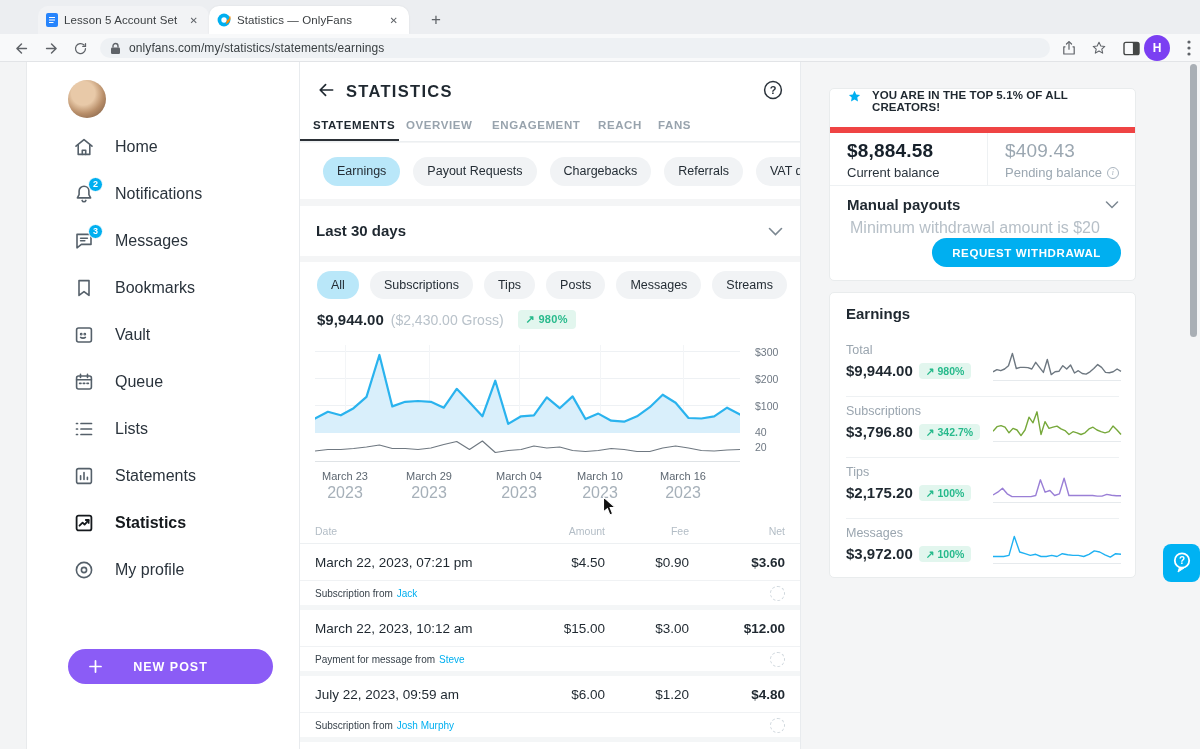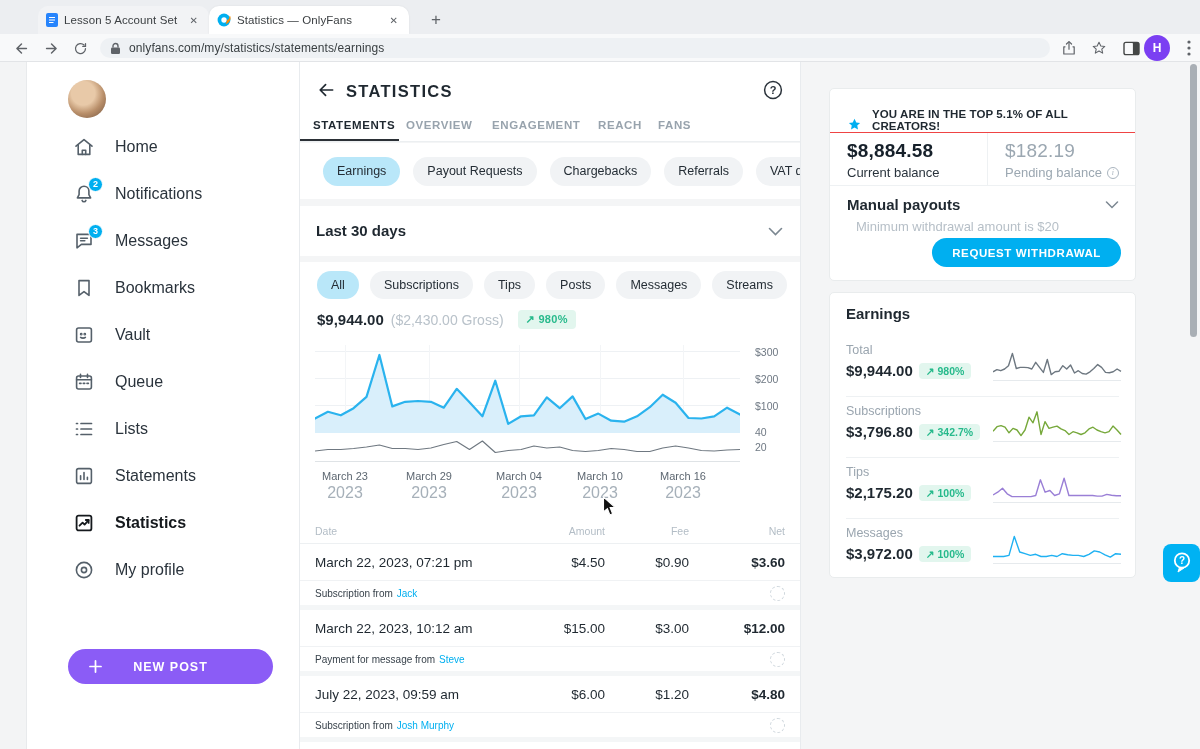--- a/index.html
+++ b/index.html
@@ -74,33 +74,33 @@
   .tx-row span:nth-child(n+2){text-align:right}
   .tx-row .net{font-weight:bold}
   .tx-det{display:flex;align-items:center;height:29px;padding:0 15px;font-size:10px;color:#38424b;border-bottom:5px solid #f4f6f7}
   .tx-det .lnk{color:#00aff0;margin-left:4px;cursor:pointer}
   .dotcirc{margin-left:auto;width:15px;height:15px;border:1px dashed #cfd7dd;border-radius:50%}
 
   
   .right-col{position:absolute;left:800px;top:62px;width:400px;height:687px;background:#f4f5f6;border-left:1px solid #e8ebee}
   .rcard{position:absolute;left:28px;width:307px;background:#fff;border:1px solid #e9eced;border-radius:5px}
   .rcard1{top:26px;height:193px}
-  .banner{height:44px;border-bottom:1px solid #ef4444;display:flex;align-items:flex-end;padding-left:17px}
+  .banner{height:44px;border-bottom:6px solid #ef4444;display:flex;align-items:flex-start;padding-left:17px}
   .banner-text{font-size:11.5px;font-weight:bold;color:#1f2830;margin-left:10px;letter-spacing:.1px}
   .balances{height:53px;border-bottom:1px solid #eef1f3;display:flex}
   .bal-cell{padding:7px 0 0 17px;width:157px}
   .bal-cell.c2{border-left:1px solid #eef1f3;width:148px}
   .bal-val{font-size:19px;font-weight:bold;color:#16202a;letter-spacing:.2px}
   .bal-lab{font-size:13px;color:#2a343d;margin-top:3px;display:flex;align-items:center;gap:5px}
   .c2 .bal-val{color:#9ba7b1;font-weight:normal}
   .c2 .bal-lab{color:#9ba7b1}
   .info-i{width:12px;height:12px;border:1px solid #aab5bf;border-radius:50%;font-size:8px;color:#aab5bf;display:inline-flex;align-items:center;justify-content:center;font-style:italic;font-family:"Liberation Serif",serif}
   .payouts{position:relative;height:94px}
   .po-title{position:absolute;left:17px;top:10px;font-size:15px;font-weight:600;color:#1f2830}
-  .po-note{position:absolute;left:26px;top:33px;font-size:13px;color:#b6bfc7}
+  .po-note{position:absolute;left:20px;top:33px;font-size:16px;color:#b6bfc7}
   .po-chev{position:absolute;right:16px;top:15px}
   .po-btn{position:absolute;right:14px;bottom:13px;height:29px;border-radius:15px;background:#00aff0;color:#fff;font-size:11.5px;font-weight:bold;letter-spacing:.6px;display:flex;align-items:center;padding:0 20px;cursor:pointer}
   .rcard2{top:230px;height:286px}
   .earn-title{position:absolute;left:16px;top:12px;font-size:15px;font-weight:bold;color:#1f2830}
   .earn-rows{position:absolute;left:0;top:42px;width:100%}
   .earn-row{position:relative;height:61px;padding:0 16px}
   .earn-row + .earn-row .erule{position:absolute;left:16px;right:16px;top:0;height:1px;background:#eef1f3}
   .earn-lab{position:absolute;left:16px;top:8px;font-size:12.5px;color:#9aa5af}
   .earn-valrow{position:absolute;left:16px;top:27px;display:flex;align-items:center}
   .earn-val{font-size:15px;font-weight:bold;color:#1f2830}
@@ -474,21 +474,21 @@
           </svg>
         </span>
       <span class="banner-text">YOU ARE IN THE TOP 5.1% OF ALL CREATORS!</span>
     </div>
     <div class="balances">
       <div class="bal-cell">
         <div class="bal-val">$8,884.58</div>
         <div class="bal-lab">Current balance</div>
       </div>
       <div class="bal-cell c2">
-        <div class="bal-val">$182.19</div>
+        <div class="bal-val">$409.43</div>
         <div class="bal-lab">
             <span>Pending balance</span>
             <span class="info-i">i</span>
           </div>
       </div>
     </div>
     <div class="payouts">
       <div class="po-title">Manual payouts</div>
       <div class="po-note">Minimum withdrawal amount is $20</div>
       <span class="po-chev">

